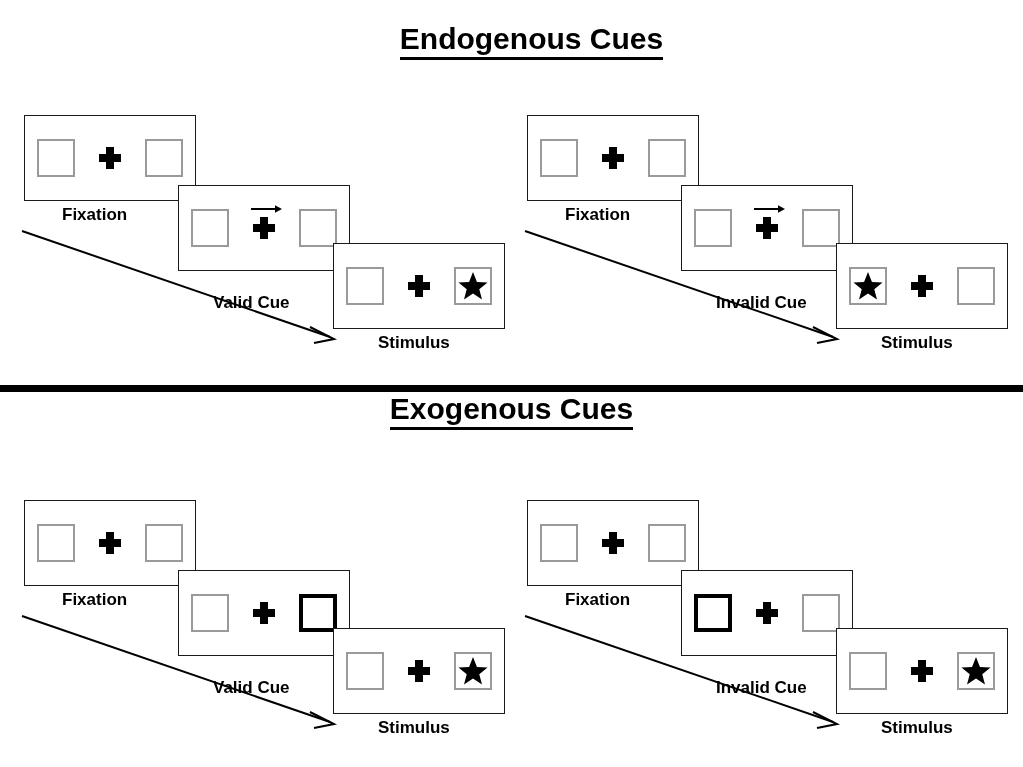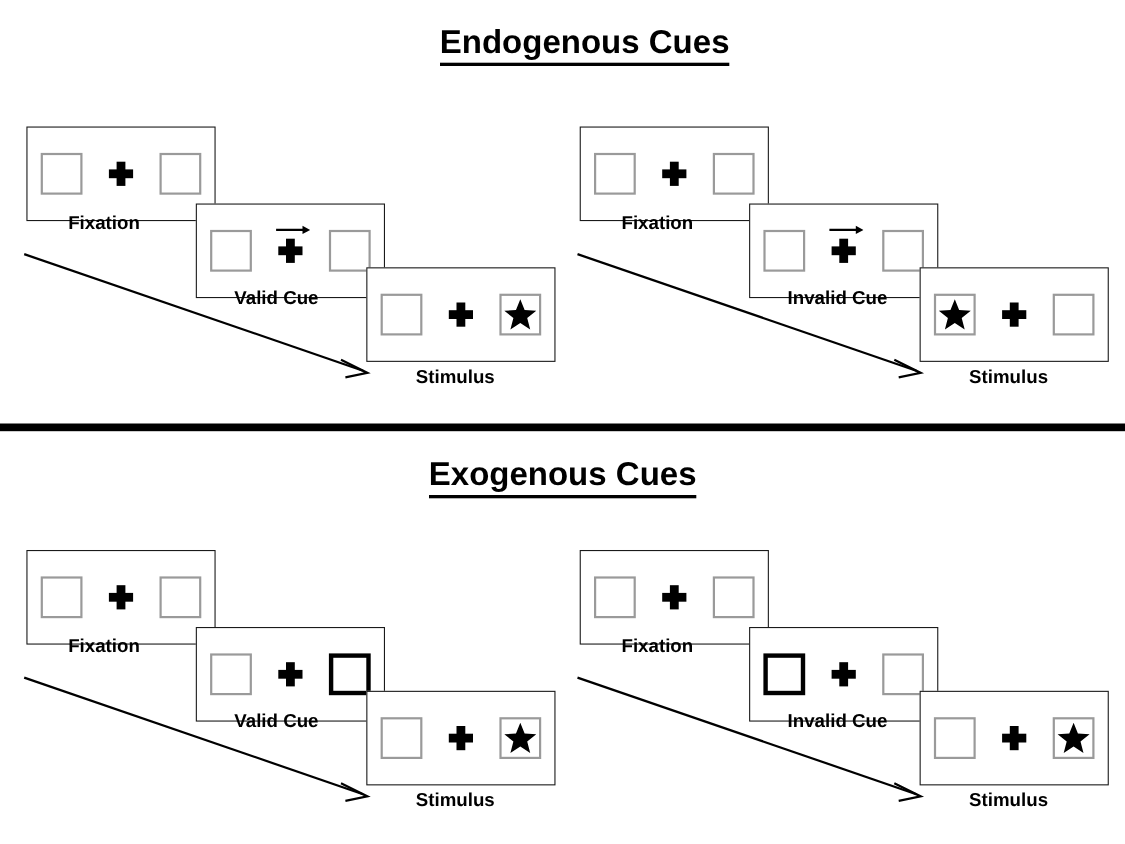--- a/index.html
+++ b/index.html
@@ -23,21 +23,21 @@
     font-size: 30px;
     font-weight: bold;
     color: #000000;
     letter-spacing: 0px;
   }
   .section-title span {
     border-bottom: 3px solid #000000;
     padding-bottom: 2px;
   }
   #title-endogenous { top: 22px; left: 0; margin-left: 20px; }
-  #title-exogenous  { top: 415px; left: 0; }
+  #title-exogenous  { top: 392px; left: 0; }
 
   
   .divider {
     position: absolute;
     left: 0;
     width: 1023px;
     height: 7px;
     background: #000000;
   }
   #main-divider { top: 385px; }
@@ -133,22 +133,22 @@
 
   
   .caption {
     position: absolute;
     font-size: 17px;
     font-weight: bold;
     color: #000000;
     white-space: nowrap;
     z-index: 4;
   }
-  .caption.cap-1 { left: 62px;  top: 108px; }
-  .caption.cap-2 { left: 213px; top: 176px; }
+  .caption.cap-1 { left: 62px;  top: 120px; }
+  .caption.cap-2 { left: 213px; top: 208px; }
   .caption.cap-3 { left: 366px; top: 248px; margin-left: 12px; }
 
   
   .time-arrow {
     position: absolute;
     left: 18px;
     top: 140px;
     width: 330px;
     height: 130px;
     z-index: 0;

